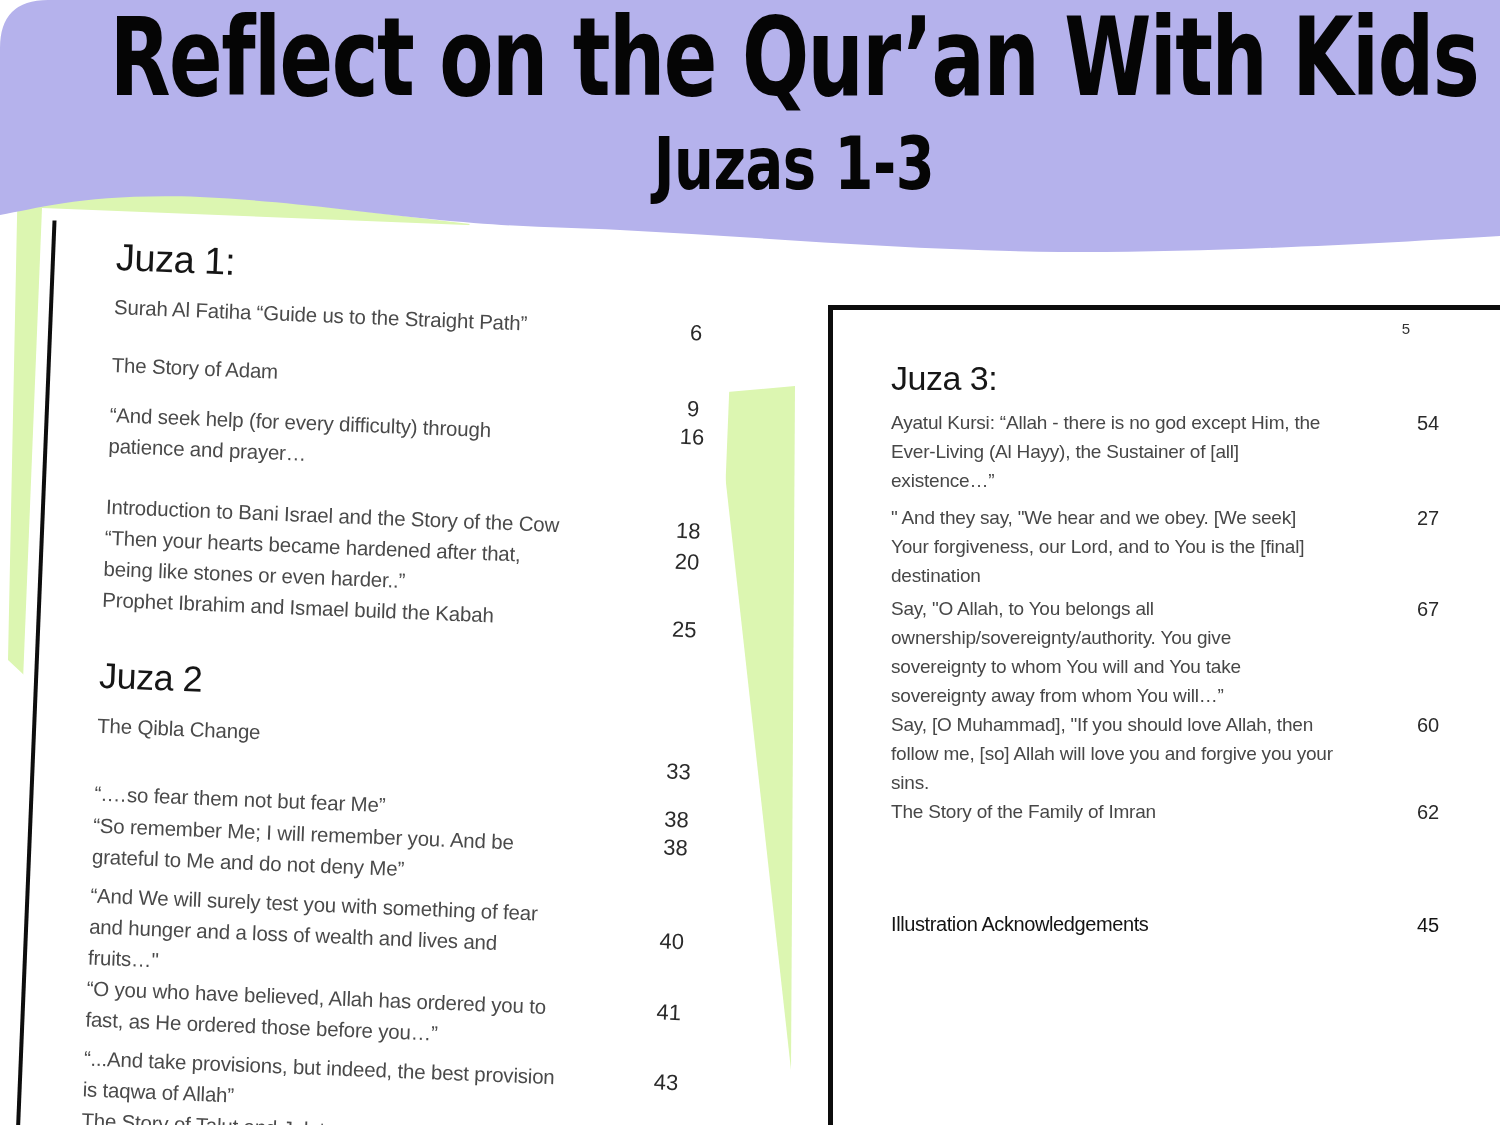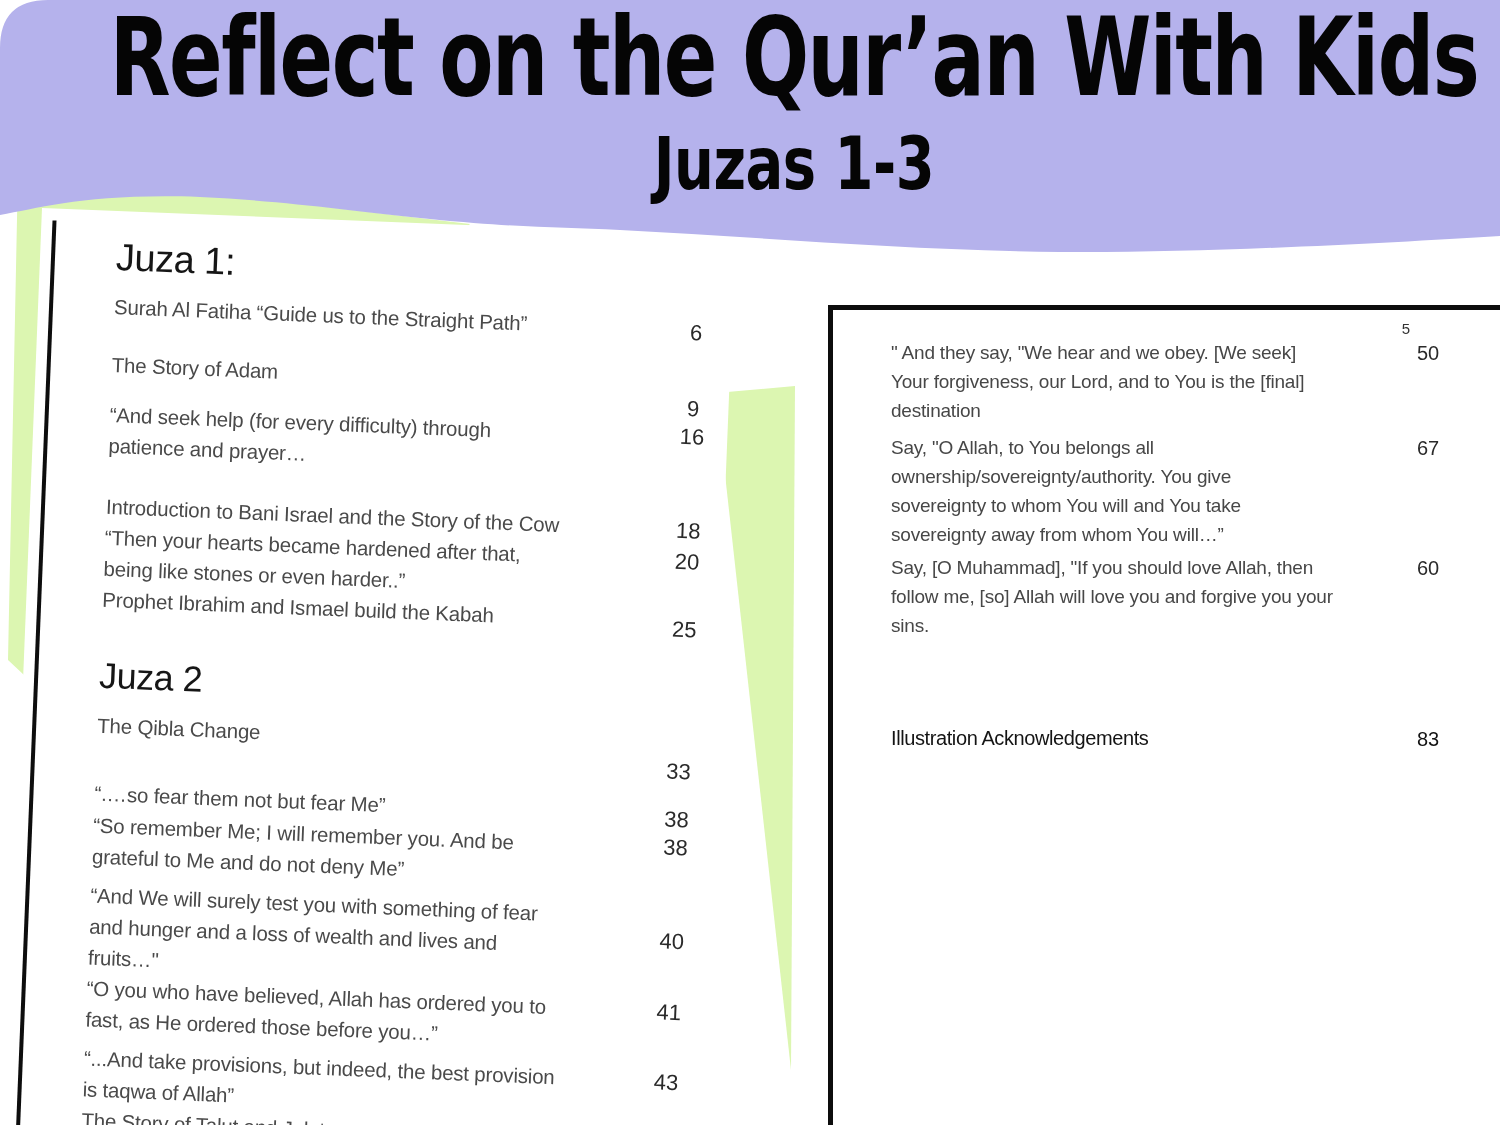--- a/index.html
+++ b/index.html
@@ -192,40 +192,51 @@
     </div>
     <div class="row">
       <div class="txt">The Story of Talut and Jalut</div>
 
     </div>
   </div>
 </div>
 
 <div class="right-page rp">
   <div class="corner-num">5</div>
+  <div class="rp-heading">Juza 3:</div>
 
   <div>
+    <div class="row">
+      <div class="txt">Ayatul Kursi:  “Allah - there is no god except Him, the
+Ever-Living (Al Hayy), the Sustainer of [all]
+existence…”</div>
+      <div class="num">54</div>
+    </div>
     <div class="row">
       <div class="txt">" And they say, "We hear and we obey. [We seek]
 Your forgiveness, our Lord, and to You is the [final]
 destination</div>
-      <div class="num">50</div>
+      <div class="num">27</div>
     </div>
     <div class="row">
       <div class="txt">Say, "O Allah, to You belongs all
 ownership/sovereignty/authority.  You give
 sovereignty to whom You will and You take
 sovereignty away from whom You will…”</div>
       <div class="num">67</div>
     </div>
     <div class="row">
       <div class="txt">Say, [O Muhammad], "If you should love Allah, then
 follow me, [so] Allah will love you and forgive you your
 sins.</div>
       <div class="num">60</div>
     </div>
+    <div class="row">
+      <div class="txt">The Story of the Family of Imran</div>
+      <div class="num">62</div>
+    </div>
   </div>
 
   <div class="ack-row">
     <div class="txt">Illustration Acknowledgements</div>
-    <div class="num">83</div>
+    <div class="num">45</div>
   </div>
 </div>
 
 </body></html>

